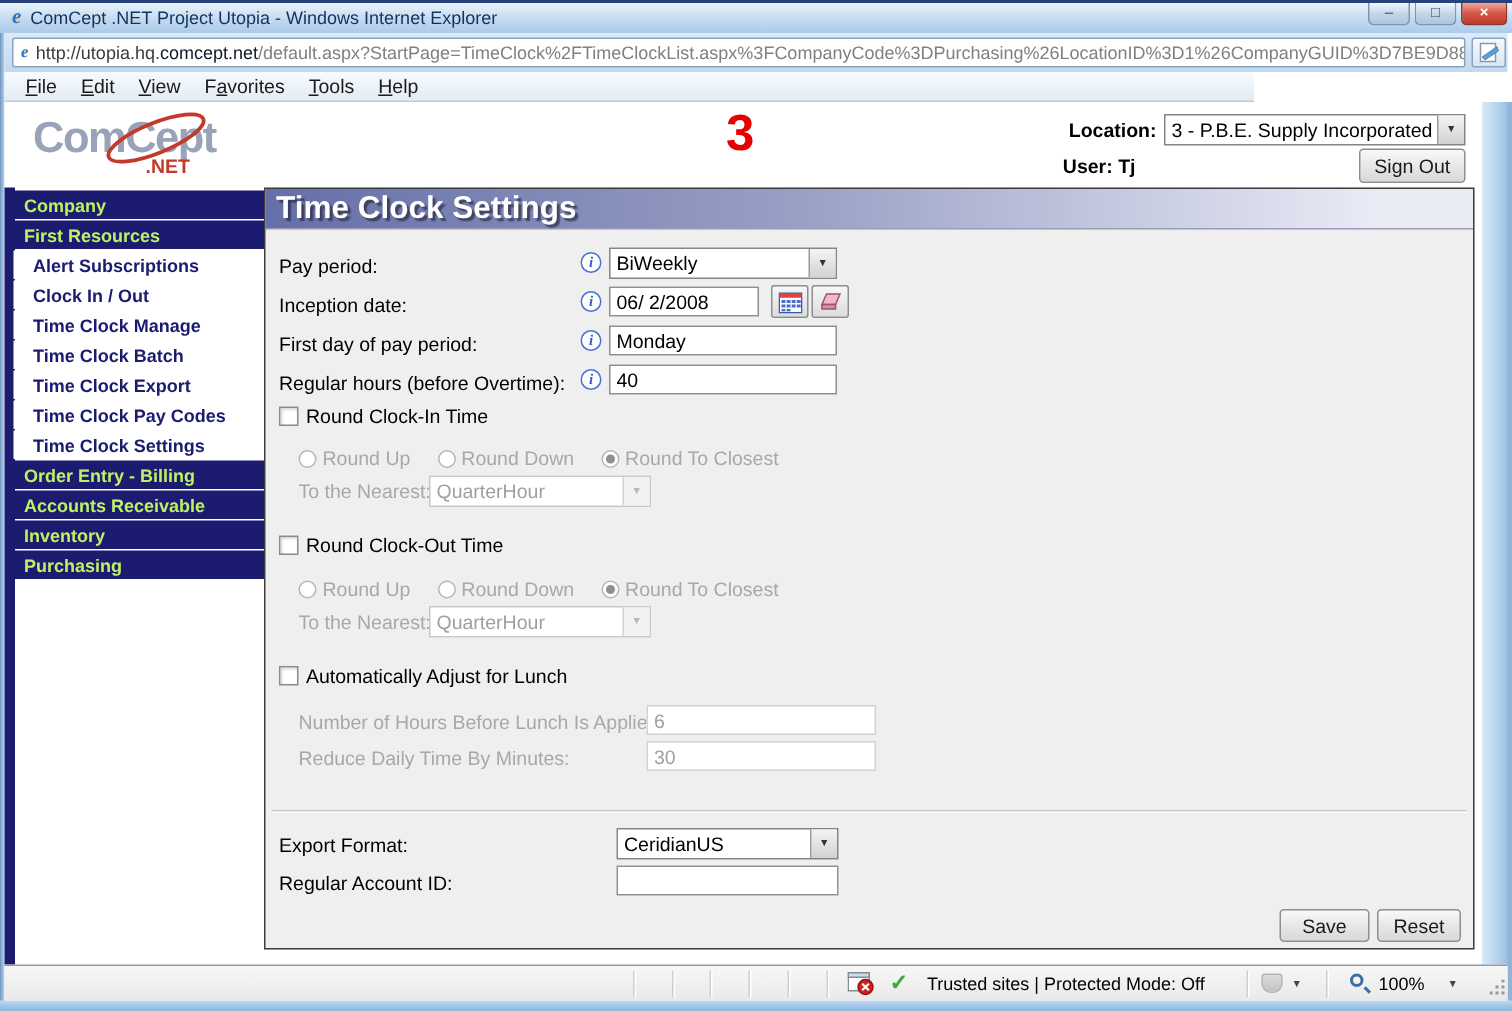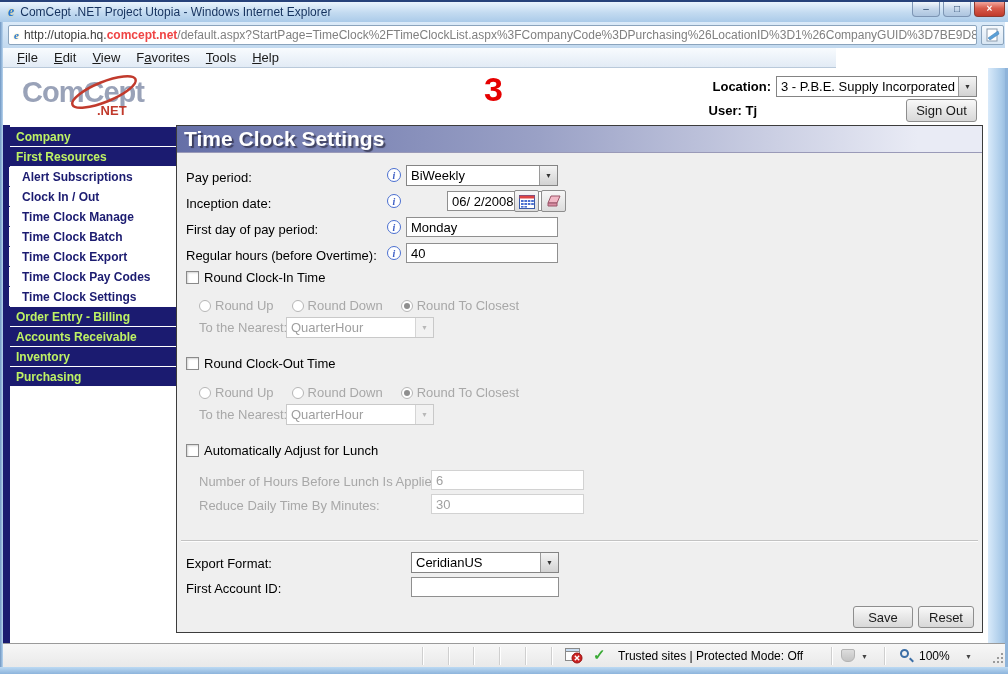--- a/index.html
+++ b/index.html
@@ -25,21 +25,21 @@
   .wbtn.close { width:31px; background:linear-gradient(#f4a79d,#d85b4b 45%,#c03a2b); color:#fff; border-color:#8c3a30; font-weight:bold; }
 
   
   .addrbar { position:absolute; left:3px; top:22px; width:1002px; height:26px;
              background:linear-gradient(#dcebf9,#c2d9ef); display:flex; align-items:center; }
   .addr-field { position:absolute; left:5px; top:3px; width:969px; height:20px; background:#fff;
                 border:1px solid #8ba4bd; border-radius:2px; display:flex; align-items:center; overflow:hidden; }
   .addr-field .ie-logo { font-size:11px; margin:0 5px; }
   .url { font-size:12px; white-space:nowrap; color:#6b6b6b; }
   .url .pre { color:#3c3c3c; }
-  .url .dom { color:#ef4444; font-weight:bold; }
+  .url .dom { color:#0f172a; font-weight:normal; }
   .url .path { color:#808080; }
   .addr-btn { position:absolute; left:978px; top:3px; width:23px; height:20px; border:1px solid #8ba4bd; border-radius:2px;
               background:linear-gradient(#f5f9fd,#d8e6f3); display:flex; align-items:center; justify-content:center; }
 
   
   .menubar { position:absolute; left:3px; top:48px; width:833px; height:20px;
              background:linear-gradient(#f8fbfe,#e2ebf5); border-bottom:1px solid #b9c9da;
              display:flex; align-items:center; padding-left:14px; }
   .menu-item { font-size:13px; color:#1a1a1a; margin-right:16px; }
   .menu-item .u { text-decoration:underline; }
@@ -208,21 +208,21 @@
       <span class="sel-txt">BiWeekly</span>
       <span class="sel-arrow">
           <span>▼</span>
         </span>
     </div>
 
     <div class="flabel" style="left:9px;top:70px">Inception date:</div>
     <div class="info" style="left:210px;top:68px">
         <span>i</span>
       </div>
-    <input class="tin" style="left: 229px; top: 65px; width: 100px; margin-left: 41px;" value="06/ 2/2008">
+    <input class="tin" style="left: 229px; top: 65px; width: 100px;" value="06/ 2/2008">
     <div class="icon-btn" style="left:337px;top:64px">
       <svg width="16" height="15" viewBox="0 0 16 15">
         <rect x="0.5" y="1.5" width="15" height="13" fill="#fff" stroke="#3a5aa8"></rect>
         <rect x="0.5" y="1.5" width="15" height="3" fill="#d44"></rect>
         <g fill="#4a6fd0">
             <rect x="2" y="6" width="2.6" height="2"></rect>
             <rect x="5.4" y="6" width="2.6" height="2"></rect>
             <rect x="8.8" y="6" width="2.6" height="2"></rect>
             <rect x="12.2" y="6" width="2.6" height="2"></rect>
             <rect x="2" y="9" width="2.6" height="2"></rect>
@@ -303,21 +303,21 @@
     <input class="tin dis" style="left: 254px; top: 368px; width: 153px;" value="30">
 
     <div class="separator" style="left:4px;top:414px;width:797px"></div>
     <div class="flabel" style="left:9px;top:430px">Export Format:</div>
     <div class="sel" style="left:234px;top:426px;width:148px">
       <span class="sel-txt">CeridianUS</span>
       <span class="sel-arrow">
           <span>▼</span>
         </span>
     </div>
-    <div class="flabel" style="left:9px;top:455px">First Account ID:</div>
+    <div class="flabel" style="left:9px;top:455px">Regular Account ID:</div>
     <input class="tin" style="left: 234px; top: 451px; width: 148px;" value="">
 
     <div class="btn" style="position:absolute;left:676px;top:480px;width:60px;height:22px">Save</div>
     <div class="btn" style="position:absolute;left:741px;top:480px;width:56px;height:22px">Reset</div>
   </div>
 
   <div class="statusbar">
     <div class="sdiv" style="left:419px"></div>
     <div class="sdiv" style="left:445px"></div>
     <div class="sdiv" style="left:470px"></div>

